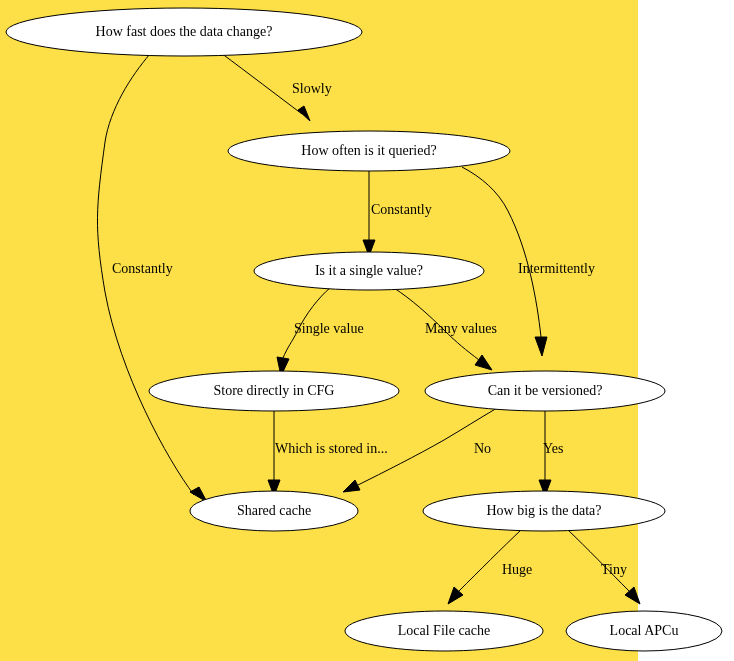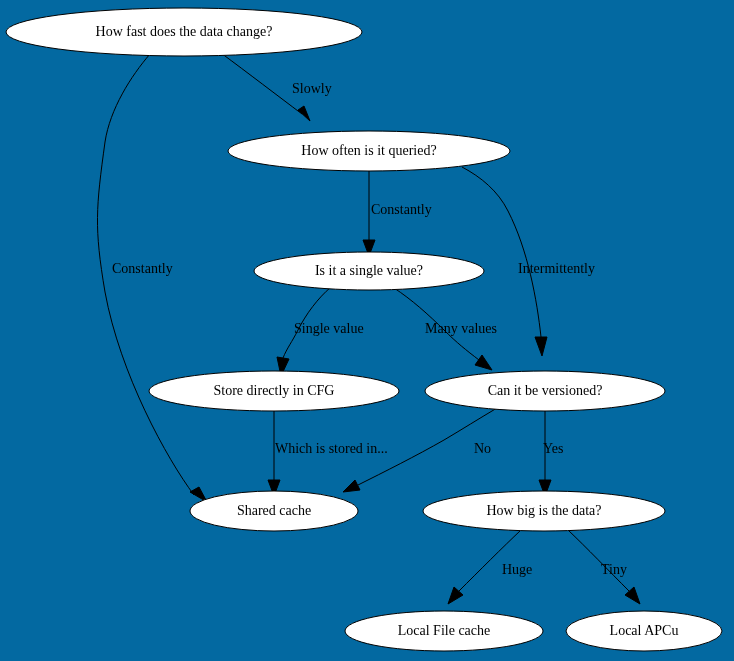--- a/index.html
+++ b/index.html
@@ -8,23 +8,23 @@
     background: #ffffff;
   }
   body {
     width: 734px;
     height: 661px;
     overflow: hidden;
     font-family: "Liberation Serif", "DejaVu Serif", serif;
   }
   #graph-root {
     position: relative;
-    width: 734px;
+    width: 638px;
     height: 661px;
-    background: #0369a1;
+    background: #fde047;
   }
   svg#graph-canvas {
     position: absolute;
     top: 0;
     left: 0;
     width: 734px;
     height: 661px;
     display: block;
   }
   .node-ellipse {

